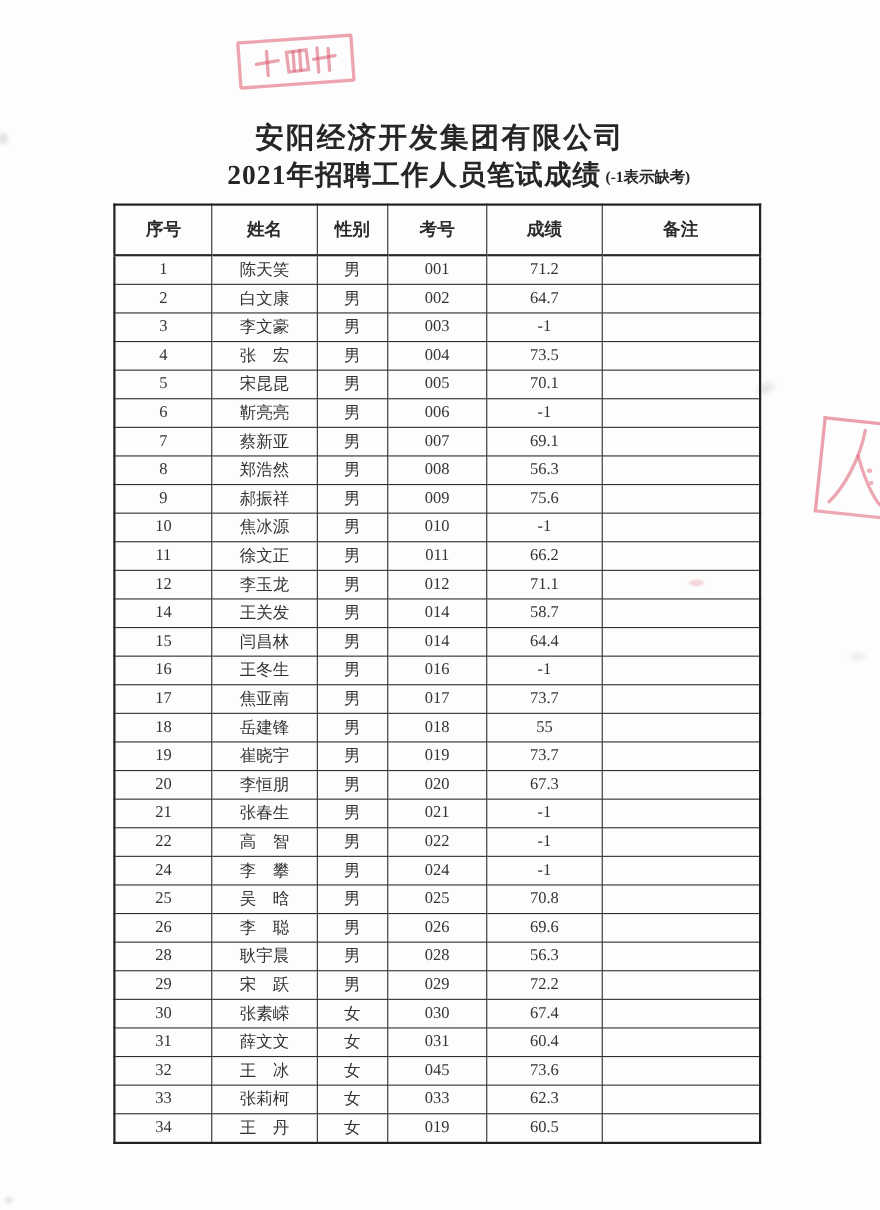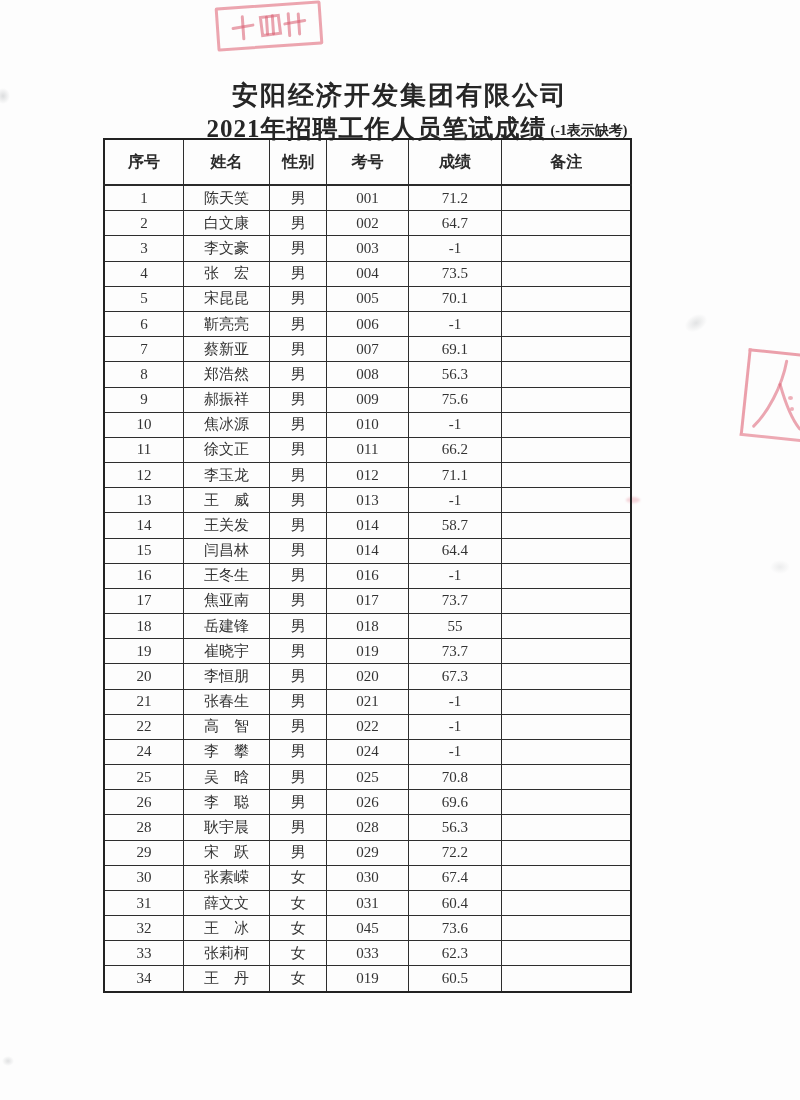--- a/index.html
+++ b/index.html
@@ -4,42 +4,42 @@
 <style>
   html,body{margin:0;padding:0;}
   body{
     width:800px;height:1100px;
     background:#fdfdfd;
     position:relative;
     overflow:hidden;
     font-family:"Liberation Serif","DejaVu Serif",serif;
     color:#2b2b2b;
   }
-  .page{position:absolute;inset:0;}
+  .page{position:absolute;inset:0;margin-top:30px;}
 
   
   .title1{
     position:absolute;top:78px;left:0;width:100%;
     text-align:center;font-size:26px;font-weight:700;
     letter-spacing:2px;color:#262626;margin:0;
   }
   .title2{
     position:absolute;top:112px;left:0;width:100%;
     text-align:center;font-size:25px;font-weight:700;
     letter-spacing:1px;color:#262626;margin:0;padding-left:17px;
   }
   .title2 .note{
     font-size:14px;font-weight:700;letter-spacing:0;
     vertical-align:2px;margin-left:4px;
   }
 
   
   table.results{
-    position:absolute;left:103px;top:138px;
-    width:529px;height:855px;
+    position:absolute;left:103px;top:155px;
+    width:589px;height:855px;
     border-collapse:collapse;table-layout:fixed;
     font-size:15px;color:#333;
   }
   table.results th, table.results td{
     border:1px solid #2e2e2e;
     text-align:center;vertical-align:middle;
     padding:0;overflow:hidden;white-space:nowrap;
   }
   table.results{border:2px solid #222;}
   table.results thead th{
@@ -236,28 +236,20 @@
         </tr>
         <tr>
           <td>12</td>
           <td>李玉龙</td>
           <td>男</td>
           <td>012</td>
           <td>71.1</td>
           <td></td>
         </tr>
         <tr>
-          <td>13</td>
-          <td>王　威</td>
-          <td>男</td>
-          <td>013</td>
-          <td>-1</td>
-          <td></td>
-        </tr>
-        <tr>
           <td>14</td>
           <td>王关发</td>
           <td>男</td>
           <td>014</td>
           <td>58.7</td>
           <td></td>
         </tr>
         <tr>
           <td>15</td>
           <td>闫昌林</td>

